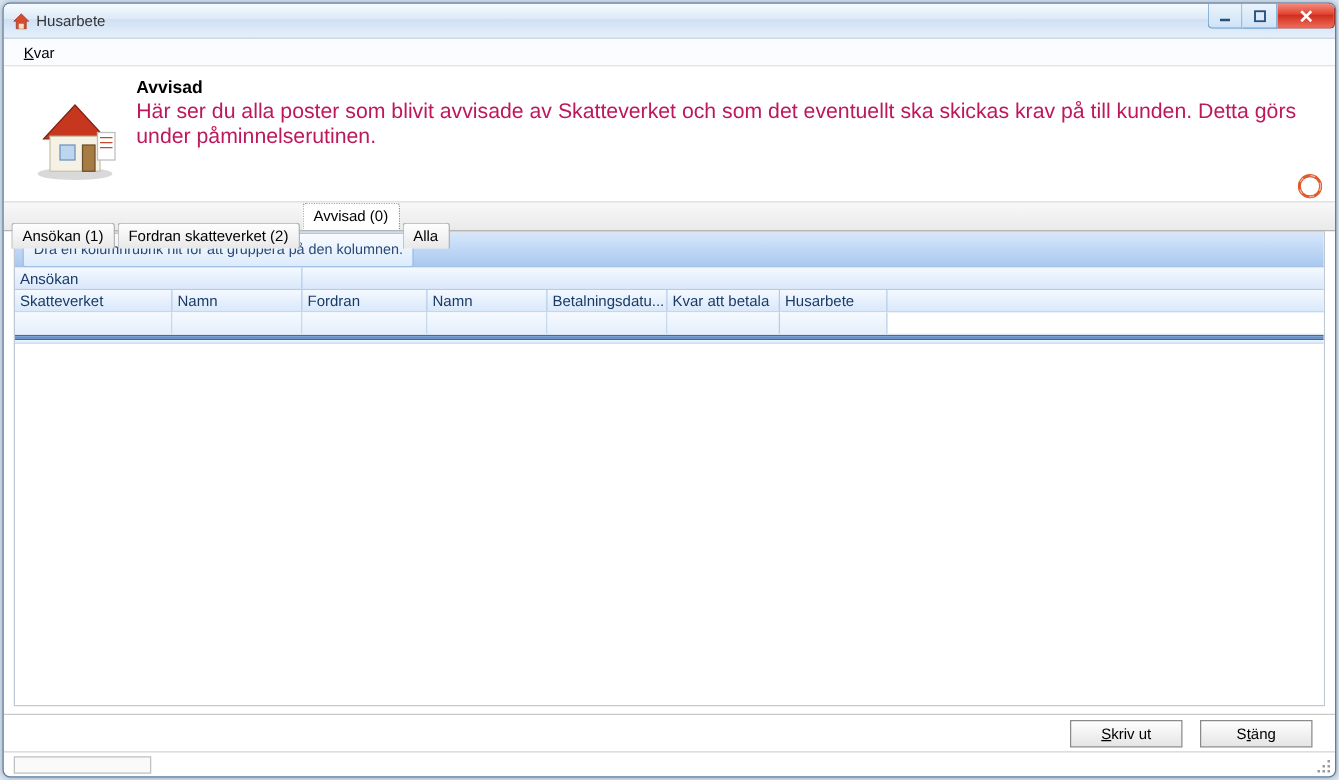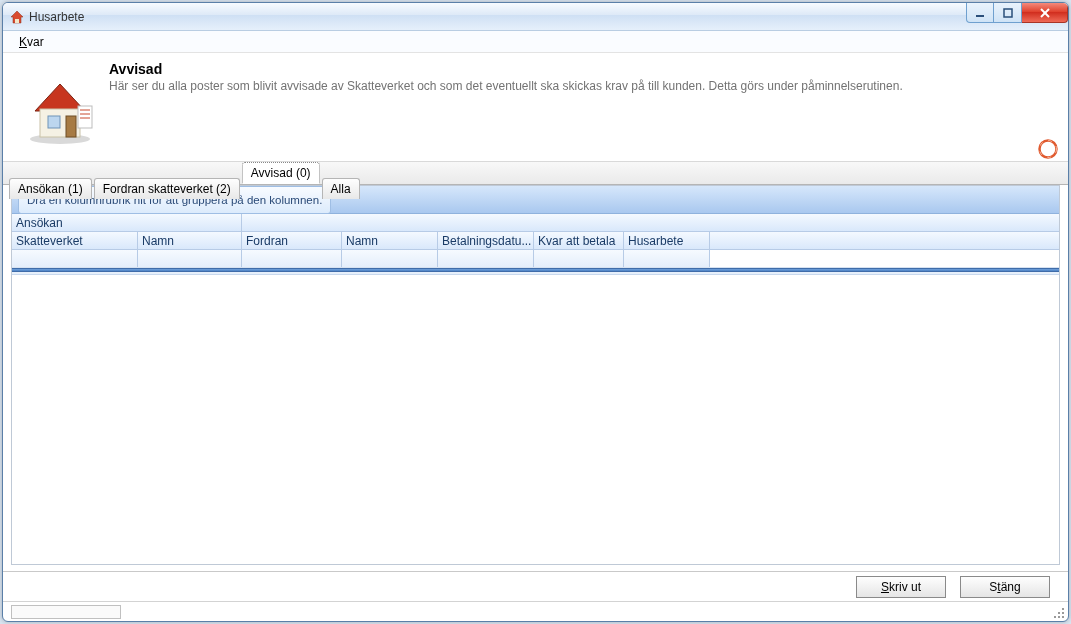--- a/index.html
+++ b/index.html
@@ -80,21 +80,21 @@
   padding: 8px 12px 10px 12px;
   position: relative;
 }
 .header-panel .house-icon {
   width: 90px; height: 90px;
   display:flex; align-items:center; justify-content:center;
 }
 .header-panel .house-icon svg { width:80px; height:80px; }
 .header-text { padding-left: 4px; flex:1; }
 .header-text h2 { font-size: 14px; font-weight: bold; margin-bottom: 2px; color:#000; }
-.header-text p { font-size: 12px; color:#737373; }
+.header-text p { font-size: 17px; color:#be185d; }
 .help-icon {
   position: absolute;
   right: 10px; bottom: 2px;
   width: 20px; height: 20px;
 }
 .help-icon svg { width:20px; height:20px; }
 .tabstrip {
   display: flex;
   align-items: flex-end;
   background: linear-gradient(#f8f8f8,#eaeaea);

